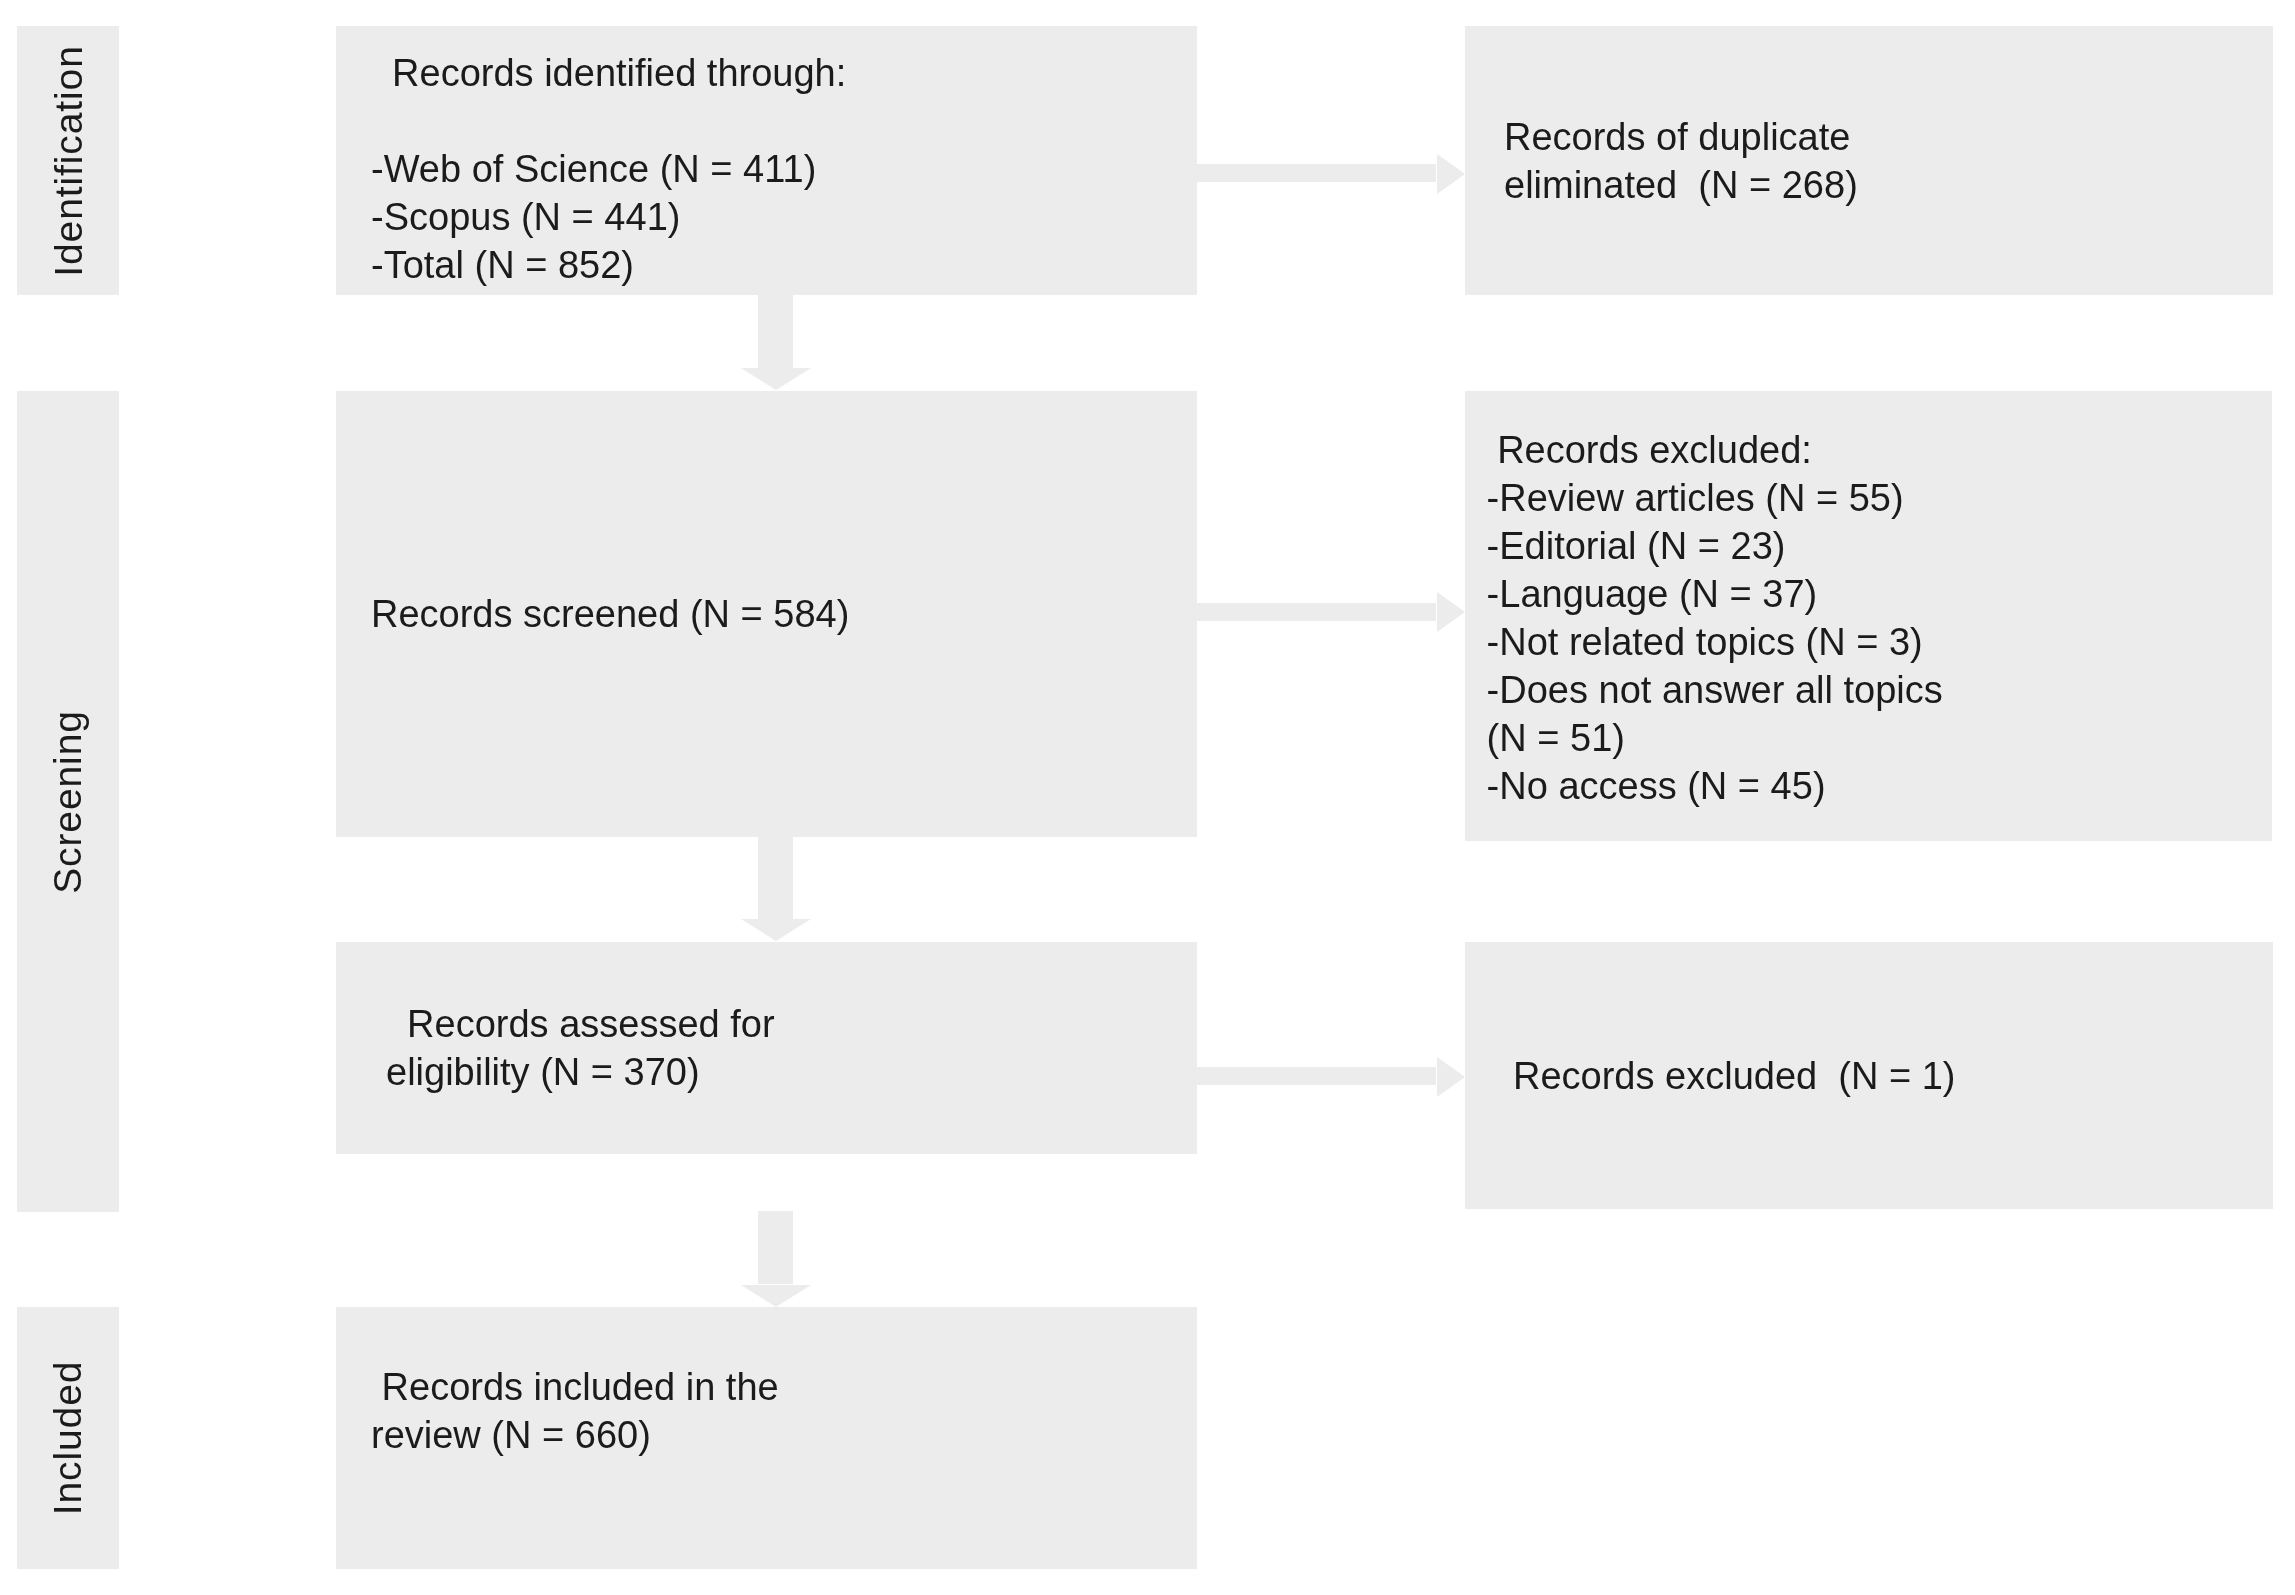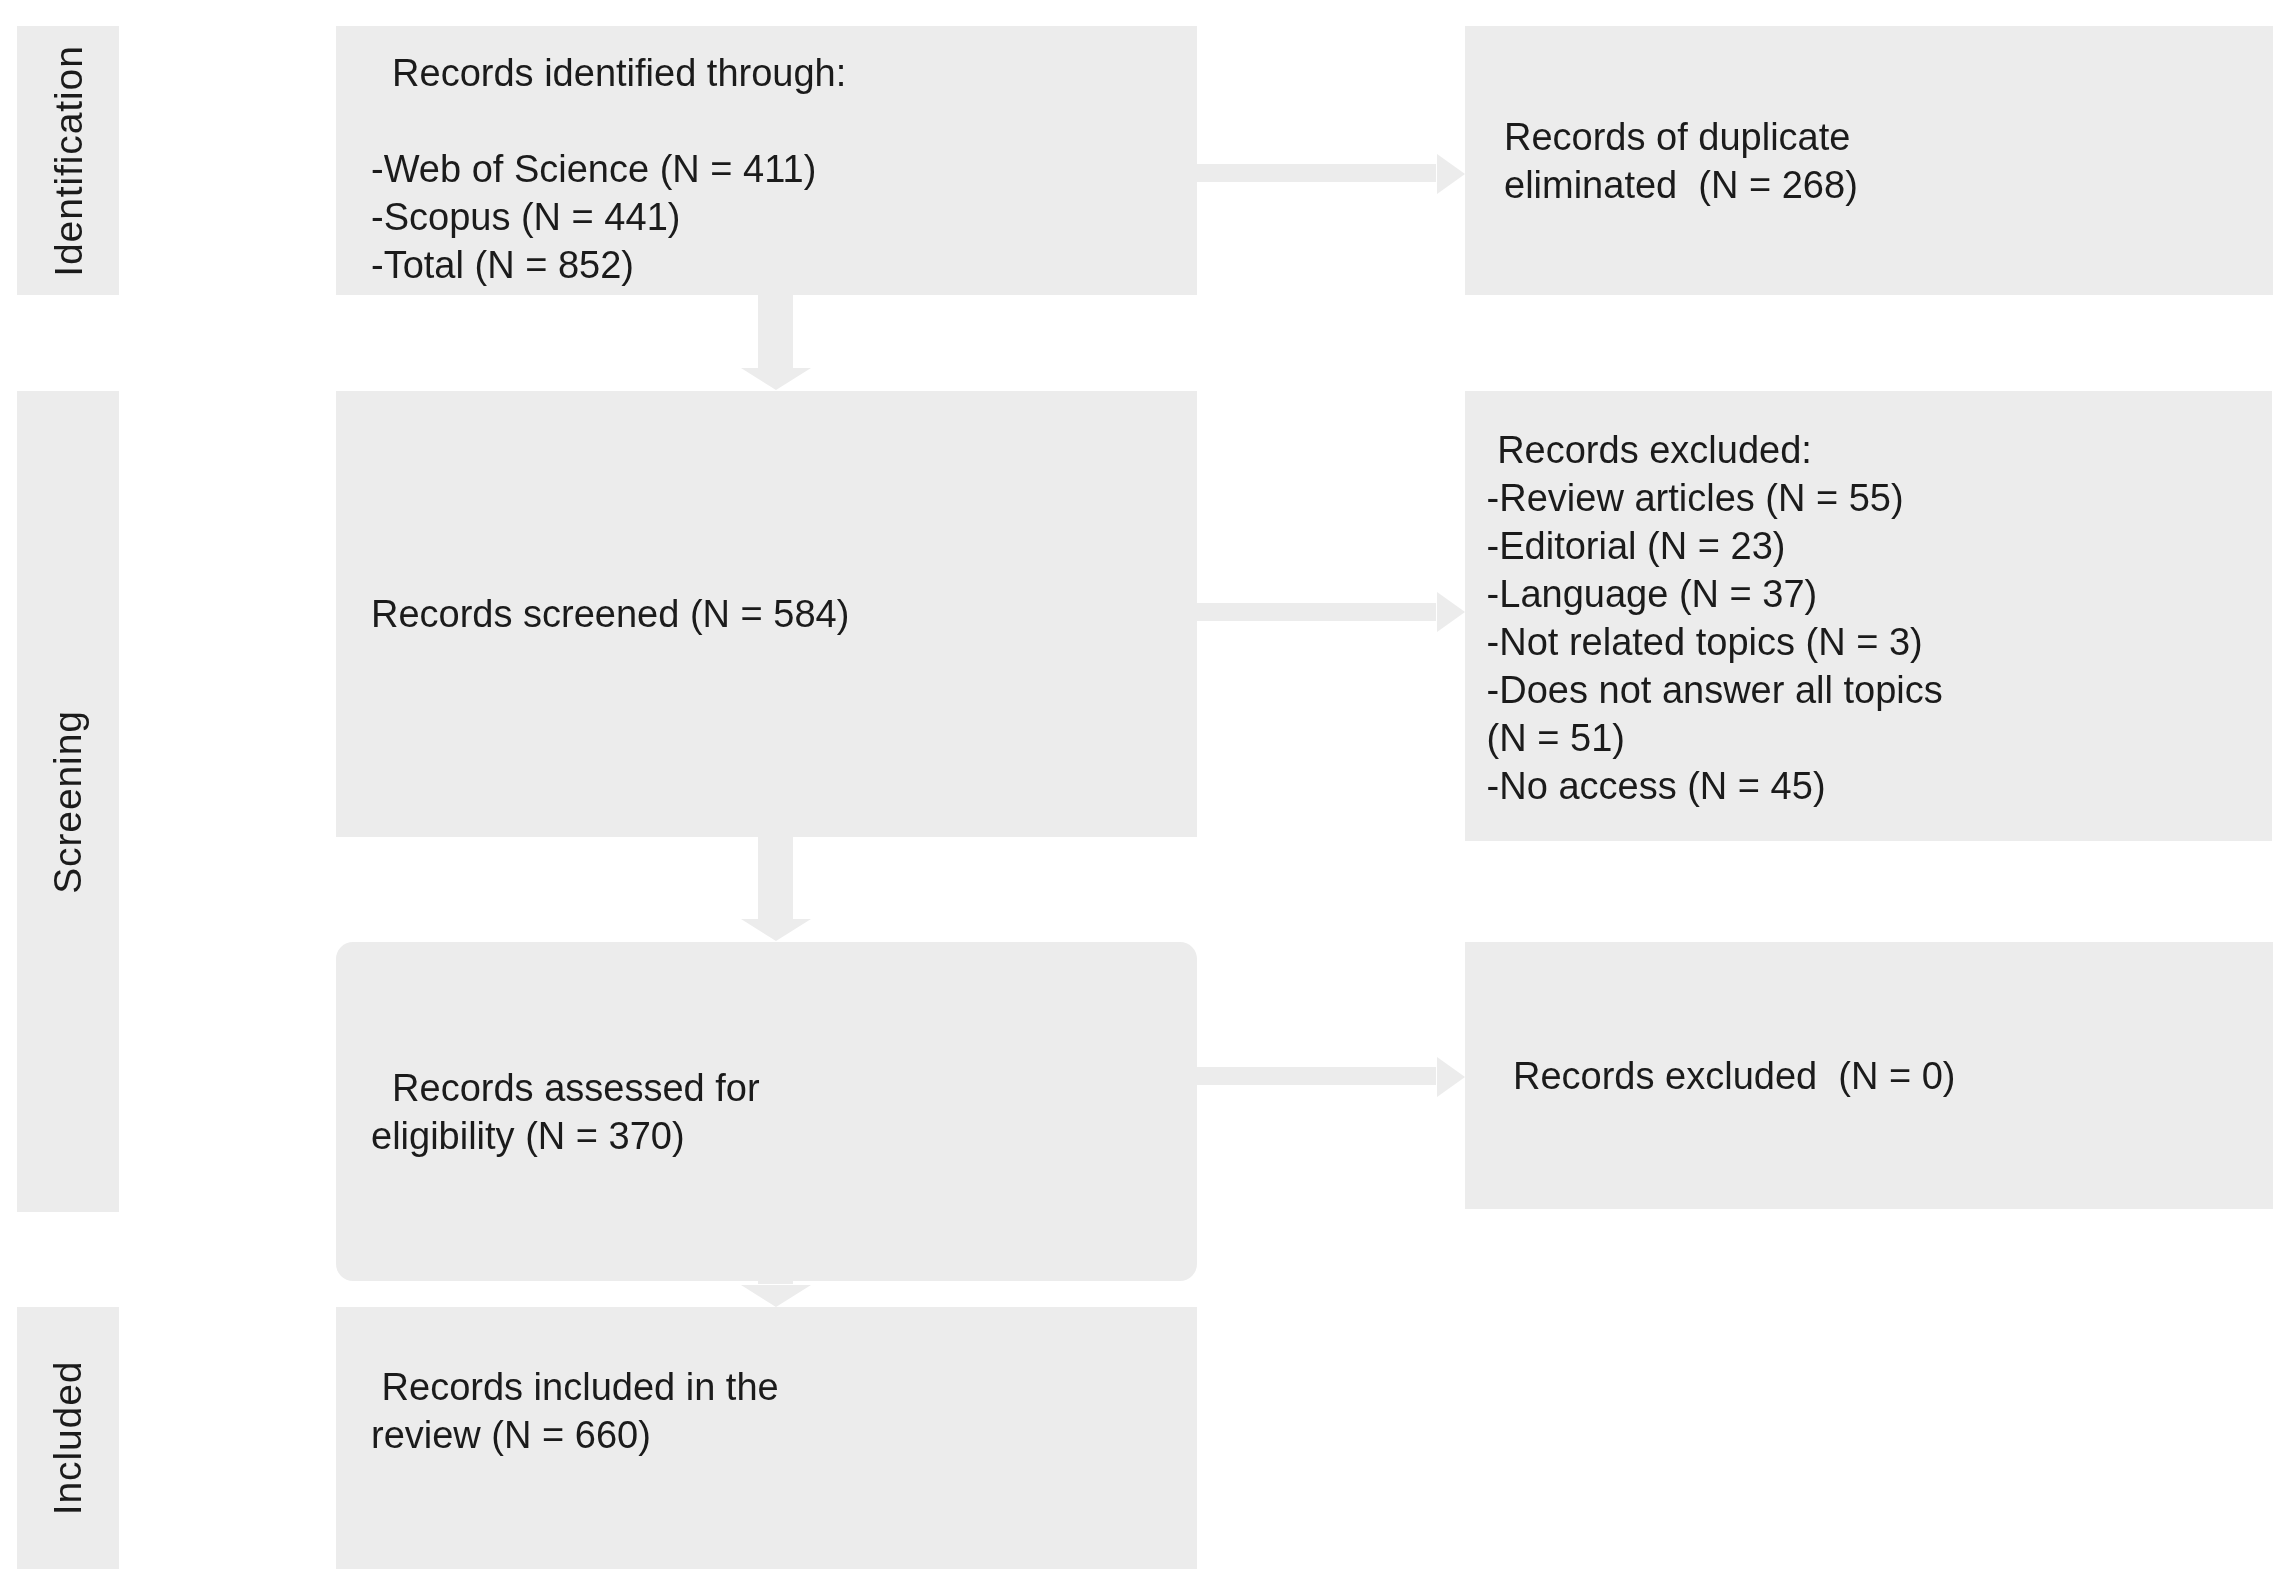--- a/index.html
+++ b/index.html
@@ -96,21 +96,21 @@
 
 -Web of Science (N = 411)
 -Scopus (N = 441)
 -Total (N = 852)</div>
   </div>
 
   <div class="box v-center" style="left:336px; top:391px; width:861px; height:446px; padding-left:35px;">
     <div class="box-text">Records screened (N = 584)</div>
   </div>
 
-  <div class="box v-center" style="left:336px; top:942px; width:861px; height:339px; padding-left:35px;border-radius:17px;">
+  <div class="box v-center" style="left:336px; top:942px; width:861px; height:212px; padding-left:50px;">
     <div class="box-text">  Records assessed for
 eligibility (N = 370)</div>
   </div>
 
   <div class="box v-center" style="left:336px; top:1307px; width:861px; height:262px; padding-left:35px; padding-bottom:54px;">
     <div class="box-text"> Records included in the
 review (N = 660)</div>
   </div>
 
   <div class="box v-center" style="left:1465px; top:26px; width:808px; height:269px; padding-left:39px;">
@@ -123,21 +123,21 @@
 -Review articles (N = 55)
 -Editorial (N = 23)
 -Language (N = 37)
 -Not related topics (N = 3)
 -Does not answer all topics
 (N = 51)
 -No access (N = 45)</div>
   </div>
 
   <div class="box v-center" style="left:1465px; top:942px; width:808px; height:267px; padding-left:48px;">
-    <div class="box-text">Records excluded  (N = 0)</div>
+    <div class="box-text">Records excluded  (N = 1)</div>
   </div>
 
   <div class="arrow">
     <div class="v-shaft" style="left:758px; top:295px; height:77px;"></div>
     <div class="v-head" style="left:741px; top:368px;"></div>
   </div>
   <div class="arrow">
     <div class="v-shaft" style="left:758px; top:837px; height:82px;"></div>
     <div class="v-head" style="left:741px; top:919px;"></div>
   </div>

